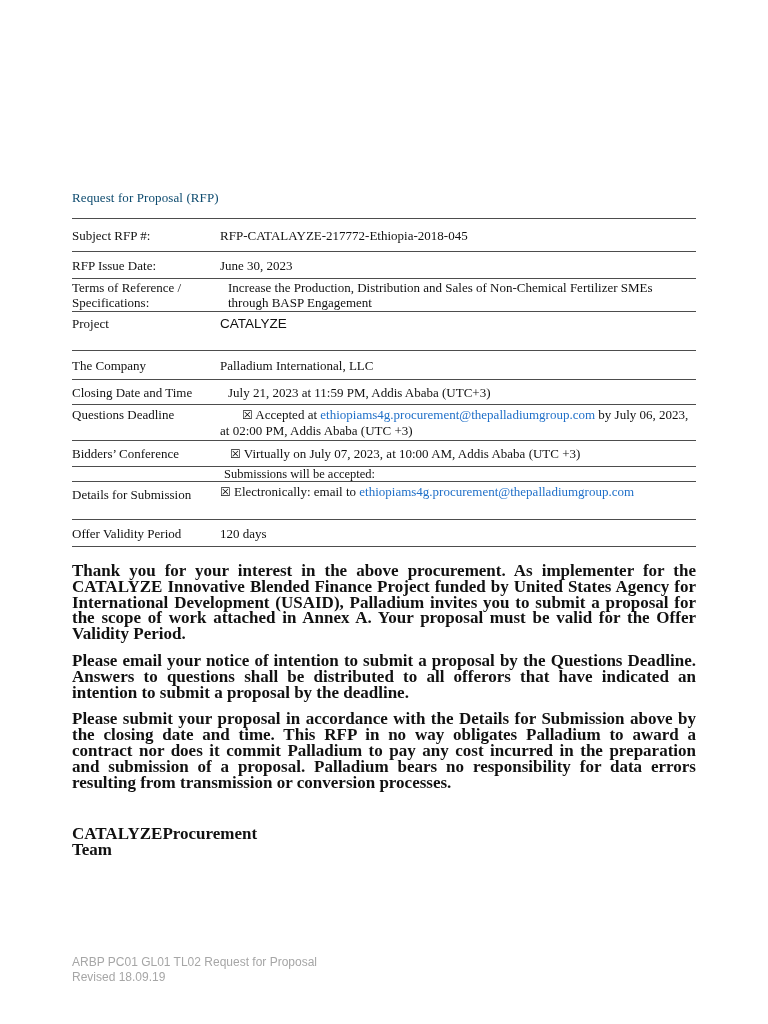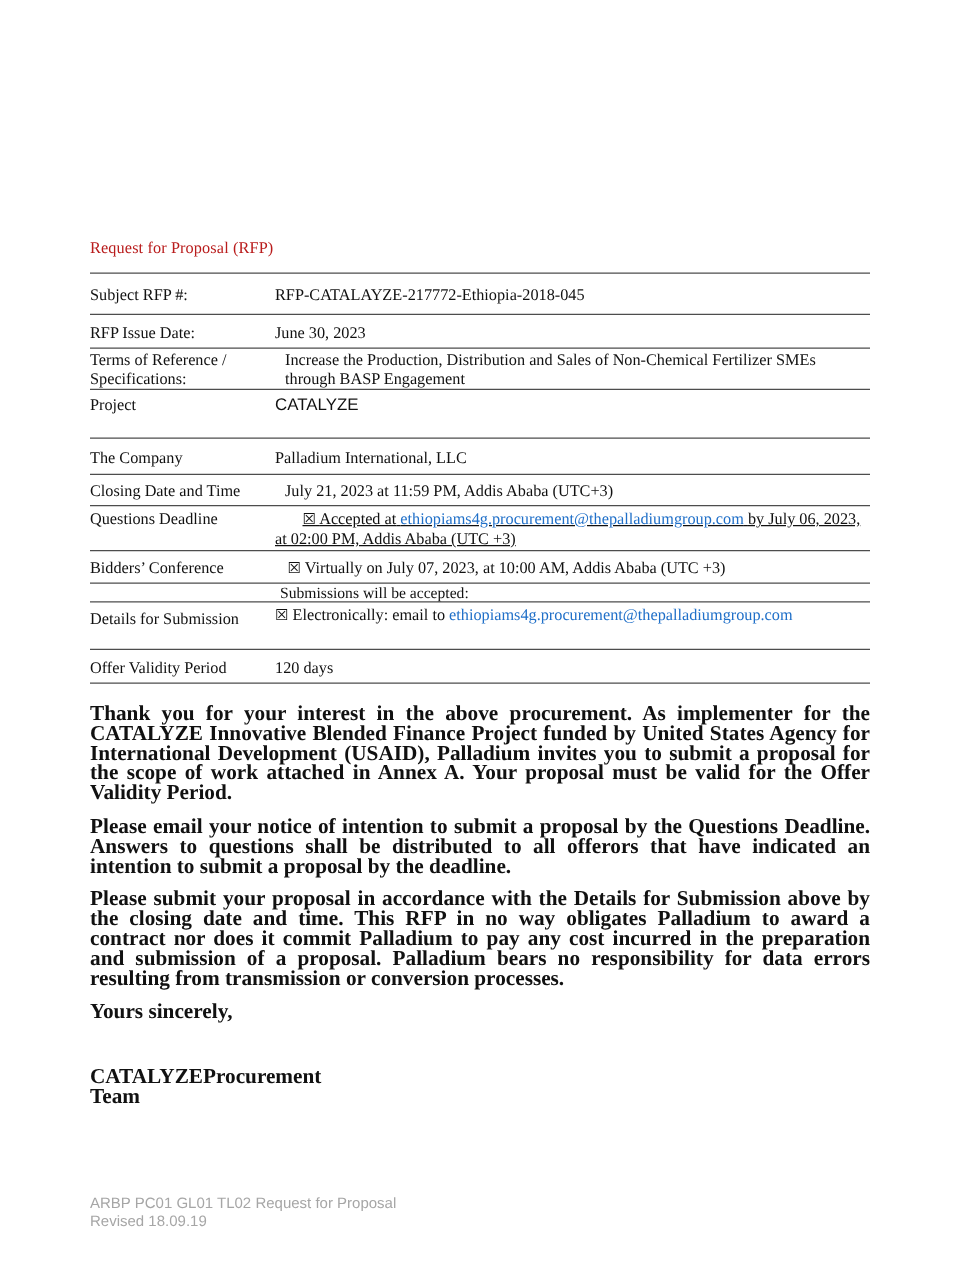--- a/index.html
+++ b/index.html
@@ -12,21 +12,21 @@
     font-family: "Liberation Serif", serif;
     color: #1a1a1a;
     overflow: hidden;
   }
   .doc-title {
     position: absolute;
     top: 190px;
     left: 72px;
     font-size: 13px;
     font-weight: normal;
-    color: #b91c1c;
+    color: #0c4a6e;
     letter-spacing: 0.1px;
   }
   table.rfp-table {
     position: absolute;
     top: 218px;
     left: 72px;
     width: 624px;
     border-collapse: collapse;
     font-size: 13px;
     line-height: 15px;
@@ -41,21 +41,21 @@
   tr.r-issue td { padding-top: 6px; padding-bottom: 5px; }
   tr.r-terms td { padding-top: 1px; padding-bottom: 1px; }
   tr.r-terms td.val { padding-left: 8px; }
   tr.r-project td { padding-top: 4px; padding-bottom: 19px; }
   tr.r-company td { padding-top: 7px; padding-bottom: 6px; }
   tr.r-country td { padding-top: 7px; padding-bottom: 6px; }
   tr.r-country td.val { padding-left: 10px; }
   tr.r-closing td { padding-top: 5px; padding-bottom: 4px; }
   tr.r-closing td.val { padding-left: 8px; }
   tr.r-questions td { padding-top: 2px; padding-bottom: 2px; }
-  tr.r-questions td.val { text-indent: 22px; text-decoration: underline; }
+  tr.r-questions td.val { text-indent: 22px; }
   tr.r-questions td.val .wrapline { text-indent: 0; }
   tr.r-bidders td { padding-top: 5px; padding-bottom: 4px; }
   tr.r-bidders td.val { padding-left: 10px; }
   tr.r-subhead td { padding: 0 0 0 4px; line-height: 14px; font-size: 12.5px; }
   tr.r-details td { padding-top: 2px; padding-bottom: 17px; }
   tr.r-details td.lbl { padding-top: 5px; margin-left: 47px; }
   tr.r-offer td { padding-top: 6px; padding-bottom: 5px; }
   .projval { font-family: "Liberation Sans", sans-serif; font-size: 13.5px; }
   .chk { font-family: "DejaVu Sans", sans-serif; font-size: 12px; }
   a.email-link { color: #1F6FC8; text-decoration: none; cursor: pointer; }
@@ -136,21 +136,20 @@
         <td class="lbl">Offer Validity Period</td>
         <td class="val">120 days</td>
       </tr>
     </tbody>
   </table>
 
   <div class="body-copy">
     <p>Thank you for your interest in the above procurement. As implementer for the CATALYZE Innovative Blended Finance Project funded by United States Agency for International Development (USAID), Palladium invites you to submit a proposal for the scope of work attached in Annex A. Your proposal must be valid for the Offer Validity Period.</p>
     <p>Please email your notice of intention to submit a proposal by the Questions Deadline. Answers to questions shall be distributed to all offerors that have indicated an intention to submit a proposal by the deadline.</p>
     <p>Please submit your proposal in accordance with the Details for Submission above by the closing date and time. This RFP in no way obligates Palladium to award a contract nor does it commit Palladium to pay any cost incurred in the preparation and submission of a proposal. Palladium bears no responsibility for data errors resulting from transmission or conversion processes.</p>
-    <p class="closing">Yours sincerely,</p>
     <div class="signature">
       <div class="sig-line1">
         <span>CATALYZE</span>
         <span>Procurement</span>
       </div>
       <div>Team</div>
     </div>
   </div>
 
   <div class="footer">

